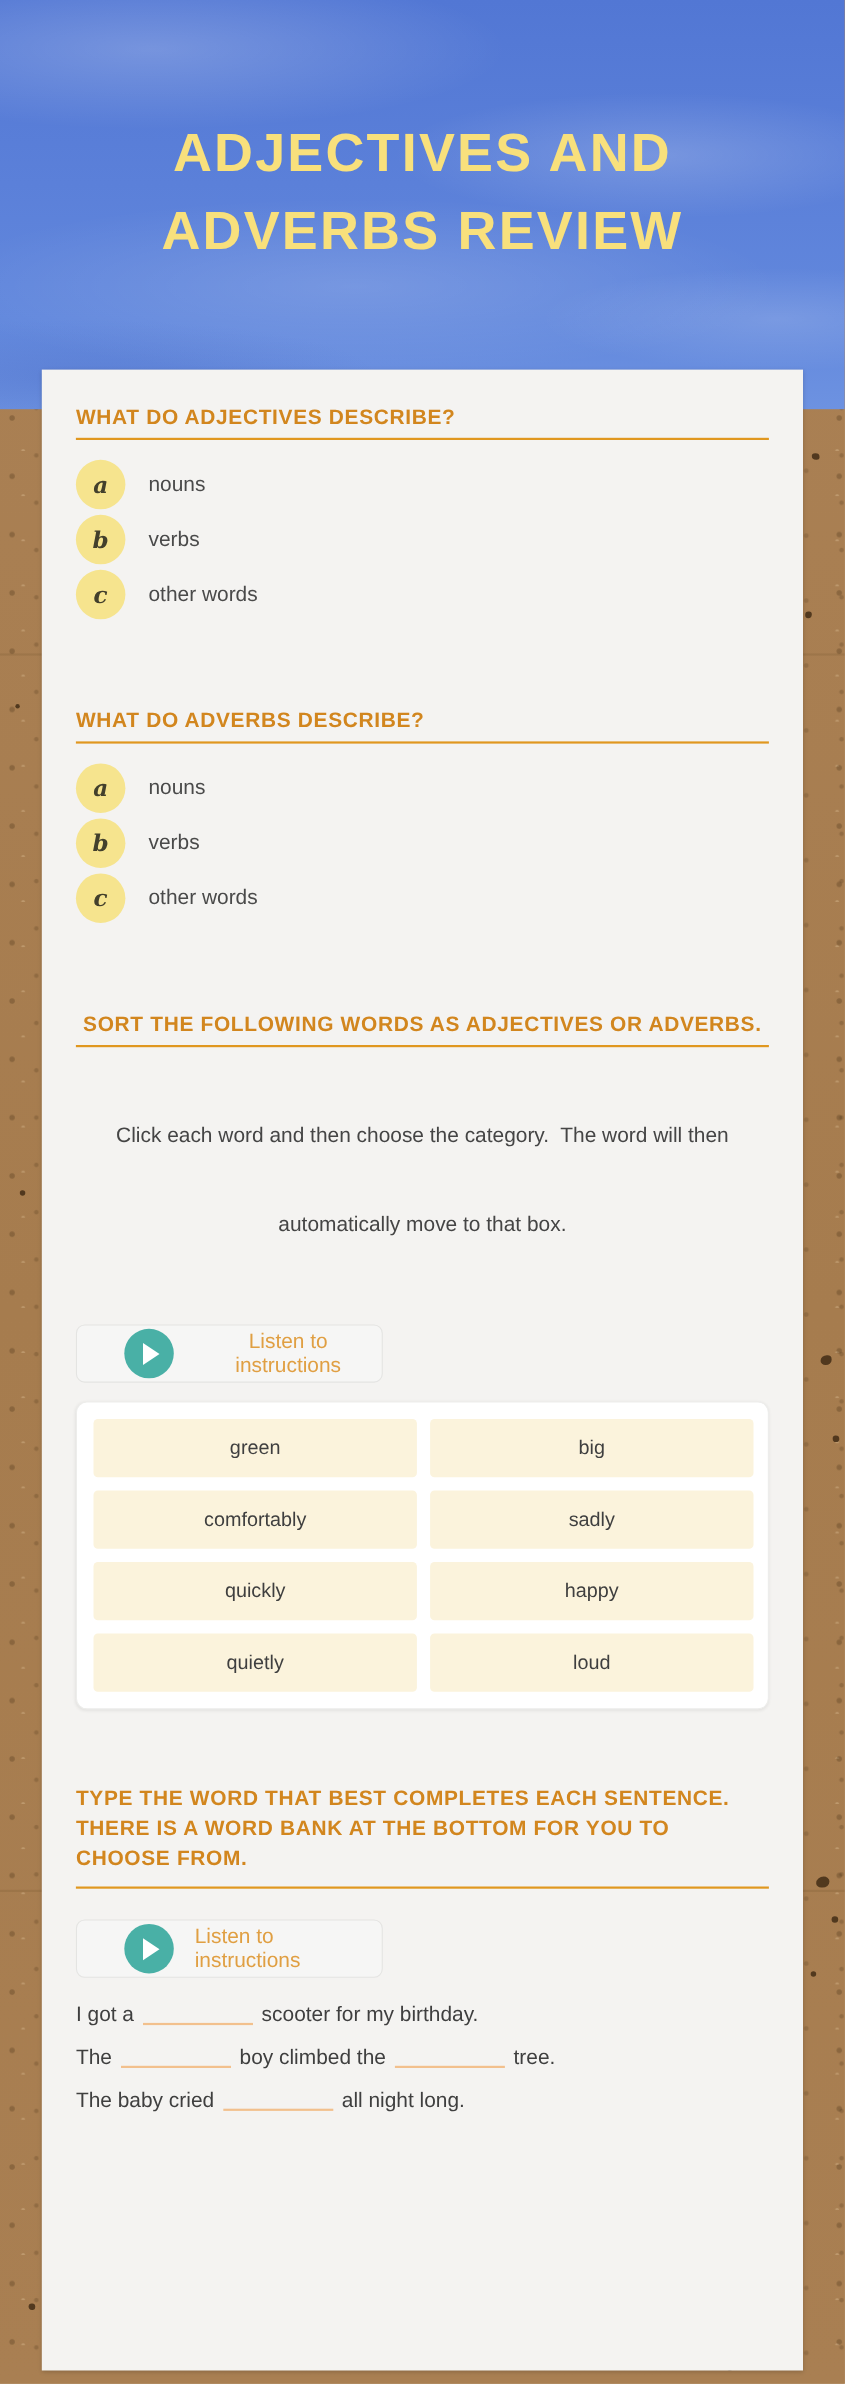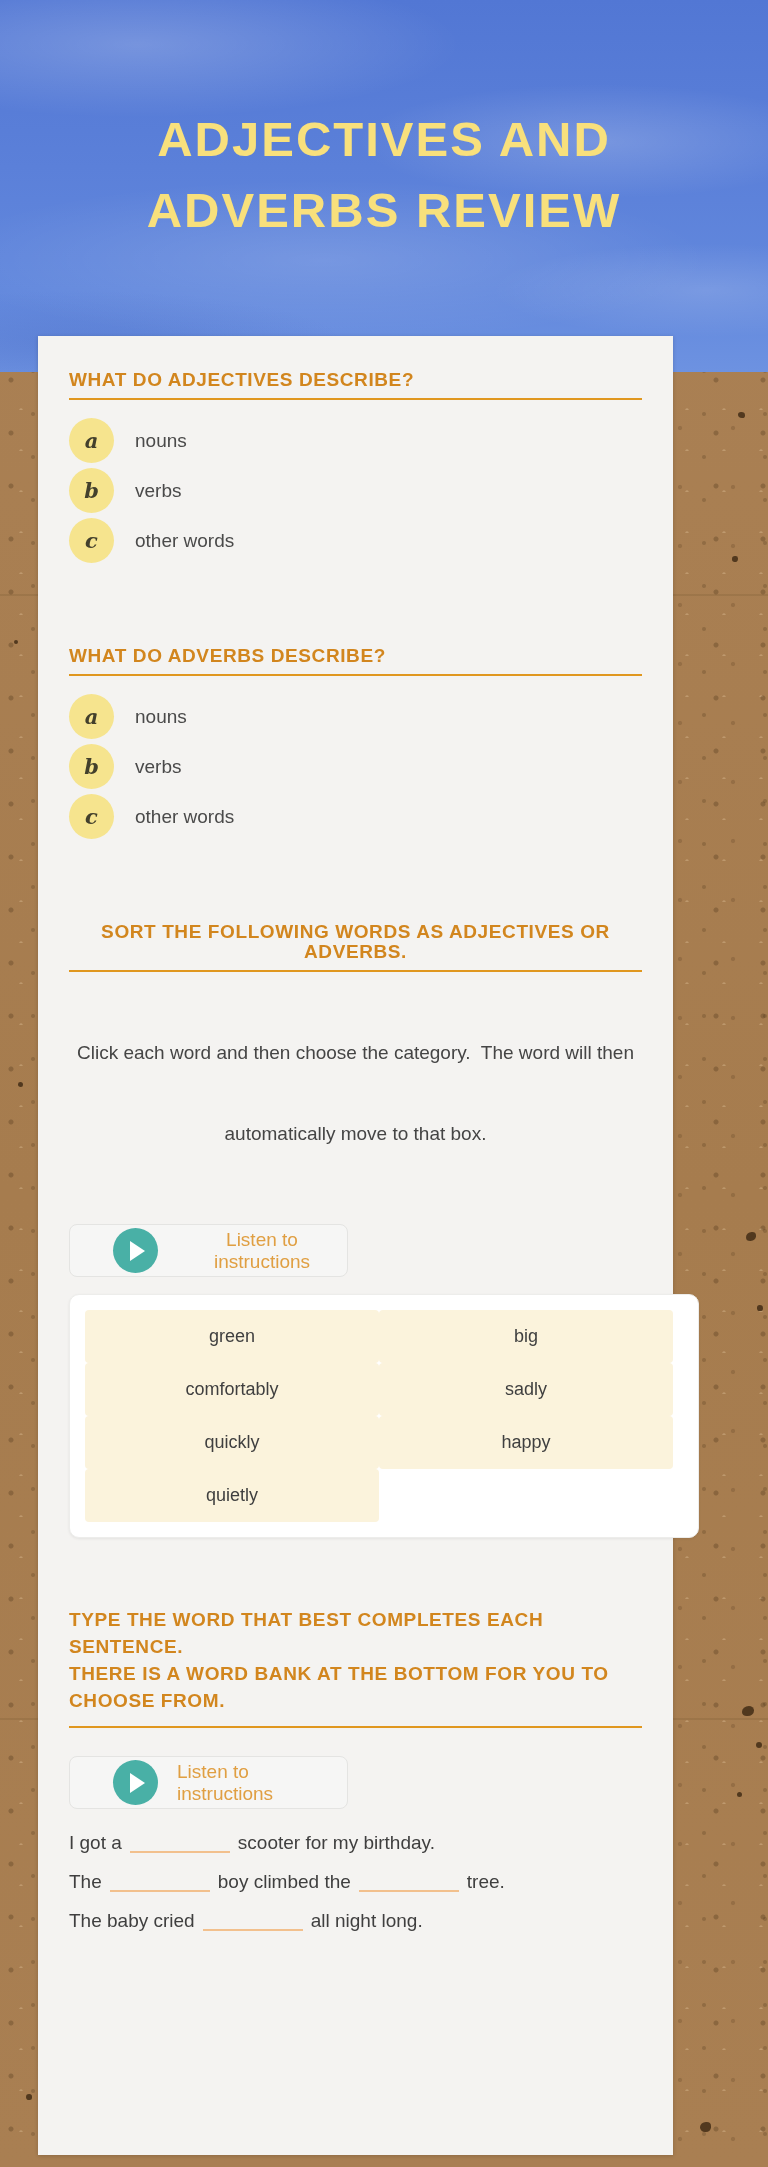--- a/index.html
+++ b/index.html
@@ -26,21 +26,21 @@
       radial-gradient(60% 28% at 18% 12%, rgba(255,255,255,.20), transparent 70%),
       radial-gradient(45% 22% at 78% 38%, rgba(255,255,255,.18), transparent 70%),
       radial-gradient(70% 30% at 42% 70%, rgba(255,255,255,.14), transparent 72%),
       radial-gradient(50% 20% at 10% 92%, rgba(40,70,170,.18), transparent 70%),
       radial-gradient(40% 18% at 92% 78%, rgba(255,255,255,.15), transparent 70%),
       linear-gradient(180deg,#5277d4 0%,#5b80d9 45%,#6288dd 78%,#6d92e1 100%); }
   .title { padding-top:104px; text-align:center; color:#f8e07c;
     font-size:49px; font-weight:800; line-height:71px; letter-spacing:2px; }
 
   
-  .card { position:absolute; left:38px; top:336px; width:635px; height:1819px;
+  .card { position:absolute; left:38px; top:336px; width:692px; height:1819px;
     background:#f4f3f1; padding:34px 31px 0; box-shadow:0 1px 4px rgba(0,0,0,.18); }
 
   .sec-h { color:#d2861e; font-size:19px; font-weight:700; letter-spacing:.6px; line-height:20px; }
   .rule { border:0; border-top:2px solid #e0971f; margin-top:8px; }
 
   .options { margin-top:18px; }
   .option { display:flex; align-items:center; height:45px; margin-bottom:5px; cursor:pointer; }
   .bubble { width:45px; height:45px; border-radius:50%; background:#f6e48e;
     display:flex; align-items:center; justify-content:center;
     font-family:"DejaVu Serif", serif; font-style:italic; font-weight:700;
@@ -56,21 +56,21 @@
   .listen-btn { margin-top:23px; width:279px; height:53px; background:#f6f6f5;
     border:1px solid #e4e4e2; border-radius:8px; display:flex; align-items:center; cursor:pointer;padding-left:28px; }
   .play-circle { width:45px; height:45px; border-radius:50%; background:#49b0a6;
     margin-left:15px; display:flex; align-items:center; justify-content:center; flex:0 0 45px; }
   .play-tri { width:0; height:0; border-left:15px solid #ffffff;
     border-top:10px solid transparent; border-bottom:10px solid transparent; margin-left:4px; }
   .listen-label { margin-left:19px; font-size:19px; color:#e09f42; }
 
   .words-card { margin-top:17px; width:630px; background:#ffffff; border:1px solid #ededeb;
     border-radius:10px; box-shadow:0 1px 3px rgba(0,0,0,.07); padding:15px;
-    display:grid; grid-template-columns:294px 294px; }
+    display:grid; grid-template-columns:294px 294px; gap:12px; }
   .word-tile { height:53px; background:#fbf3dc; border-radius:4px;
     display:flex; align-items:center; justify-content:center;
     font-size:18px; color:#3f3f3f; cursor:pointer; }
 
   .drop-card { margin-top:42px; width:630px; height:198px; background:#fdfdfd;
     border:1px solid #ececea; border-radius:6px; box-shadow:0 1px 3px rgba(0,0,0,.06);
     padding:45px 8px 0; display:flex; gap:10px; }
   .dropbox { width:302px; height:145px; background:#ffffff; border-radius:6px; position:relative; }
   .dropbox.adj { border:2px dashed #eea43e; }
   .dropbox.adv { border:2px dashed #4f9fe0; }
@@ -197,20 +197,21 @@
       </div>
 
       <div class="words-card">
         <div class="word-tile">green</div>
         <div class="word-tile">big</div>
         <div class="word-tile">comfortably</div>
         <div class="word-tile">sadly</div>
         <div class="word-tile">quickly</div>
         <div class="word-tile">happy</div>
         <div class="word-tile">quietly</div>
+        <div class="word-tile">loud</div>
       </div>
 
     </div>
 
     <div class="fill-sec">
       <div class="fill-h">
         <div>TYPE THE WORD THAT BEST COMPLETES EACH SENTENCE.</div>
         <div>THERE IS A WORD BANK AT THE BOTTOM FOR YOU TO</div>
         <div>CHOOSE FROM.</div>
       </div>

